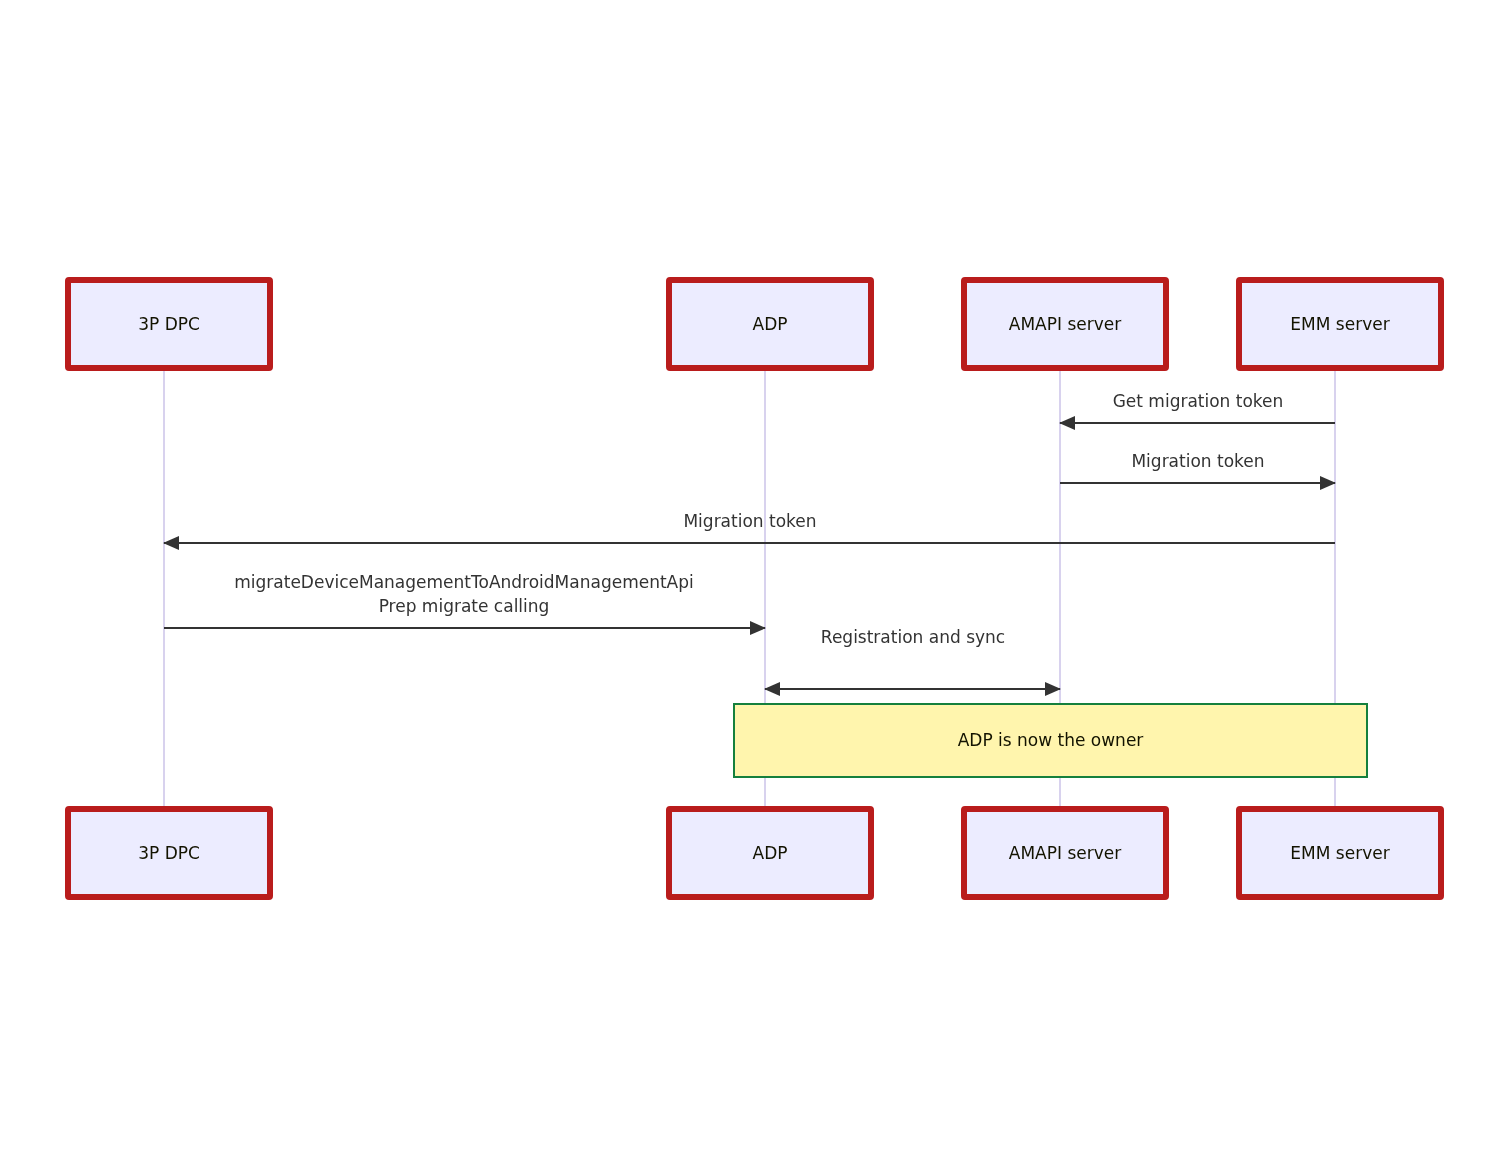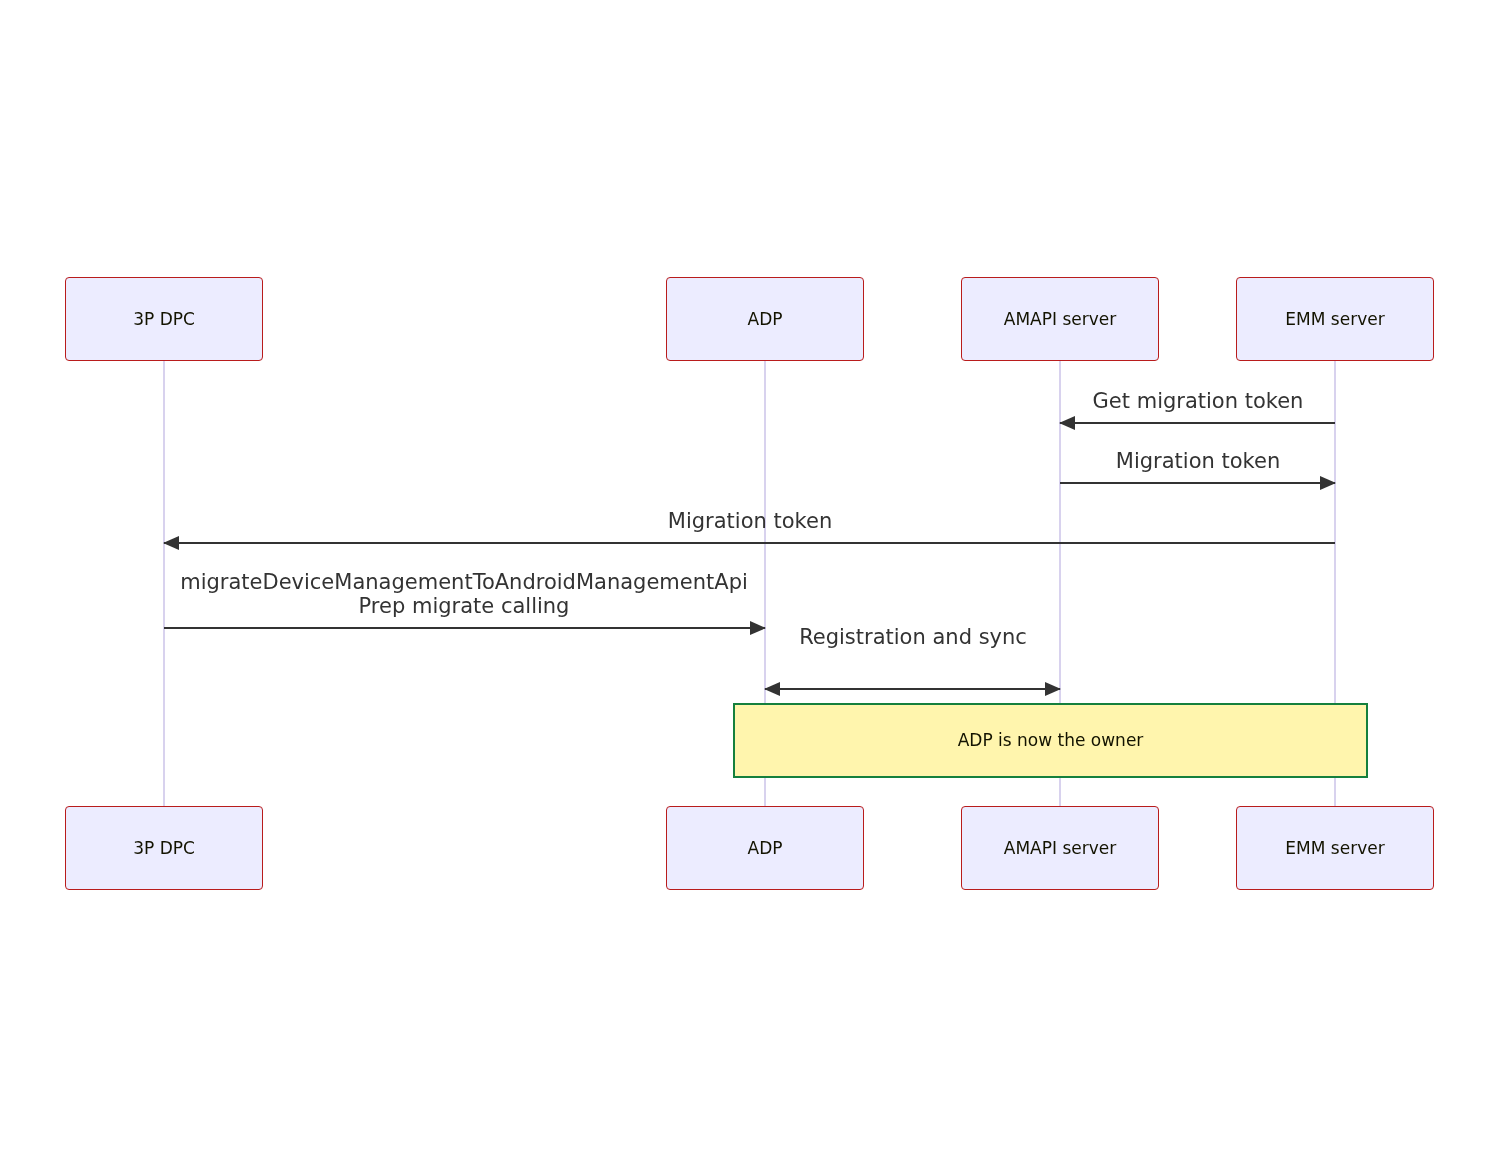--- a/index.html
+++ b/index.html
@@ -11,30 +11,30 @@
     overflow:hidden;
   }
   
   .lifeline{
     position:absolute;top:361px;height:446px;width:2px;
     background:#d8d2ee;
   }
   
   .actor{
     position:absolute;width:196px;height:82px;
-    background:#ececff;border:1px solid #b91c1c;border-radius:4px;
+    background:#ececff;border:6px solid #b91c1c;border-radius:4px;
     display:flex;align-items:center;justify-content:center;
     font-size:17px;color:#131300;
   }
   .actor.top{top:277px;}
   .actor.bottom{top:806px;}
   
   .msg-label{
     position:absolute;transform:translateX(-50%);
-    font-size:21px;color:#333333;text-align:center;
+    font-size:17px;color:#333333;text-align:center;
     white-space:nowrap;line-height:24px;
   }
   
   .msg-line{
     position:absolute;height:0;border-top:2px solid #333333;
   }
   .head{
     position:absolute;width:0;height:0;top:-8px;
     border-top:7px solid transparent;border-bottom:7px solid transparent;
   }

